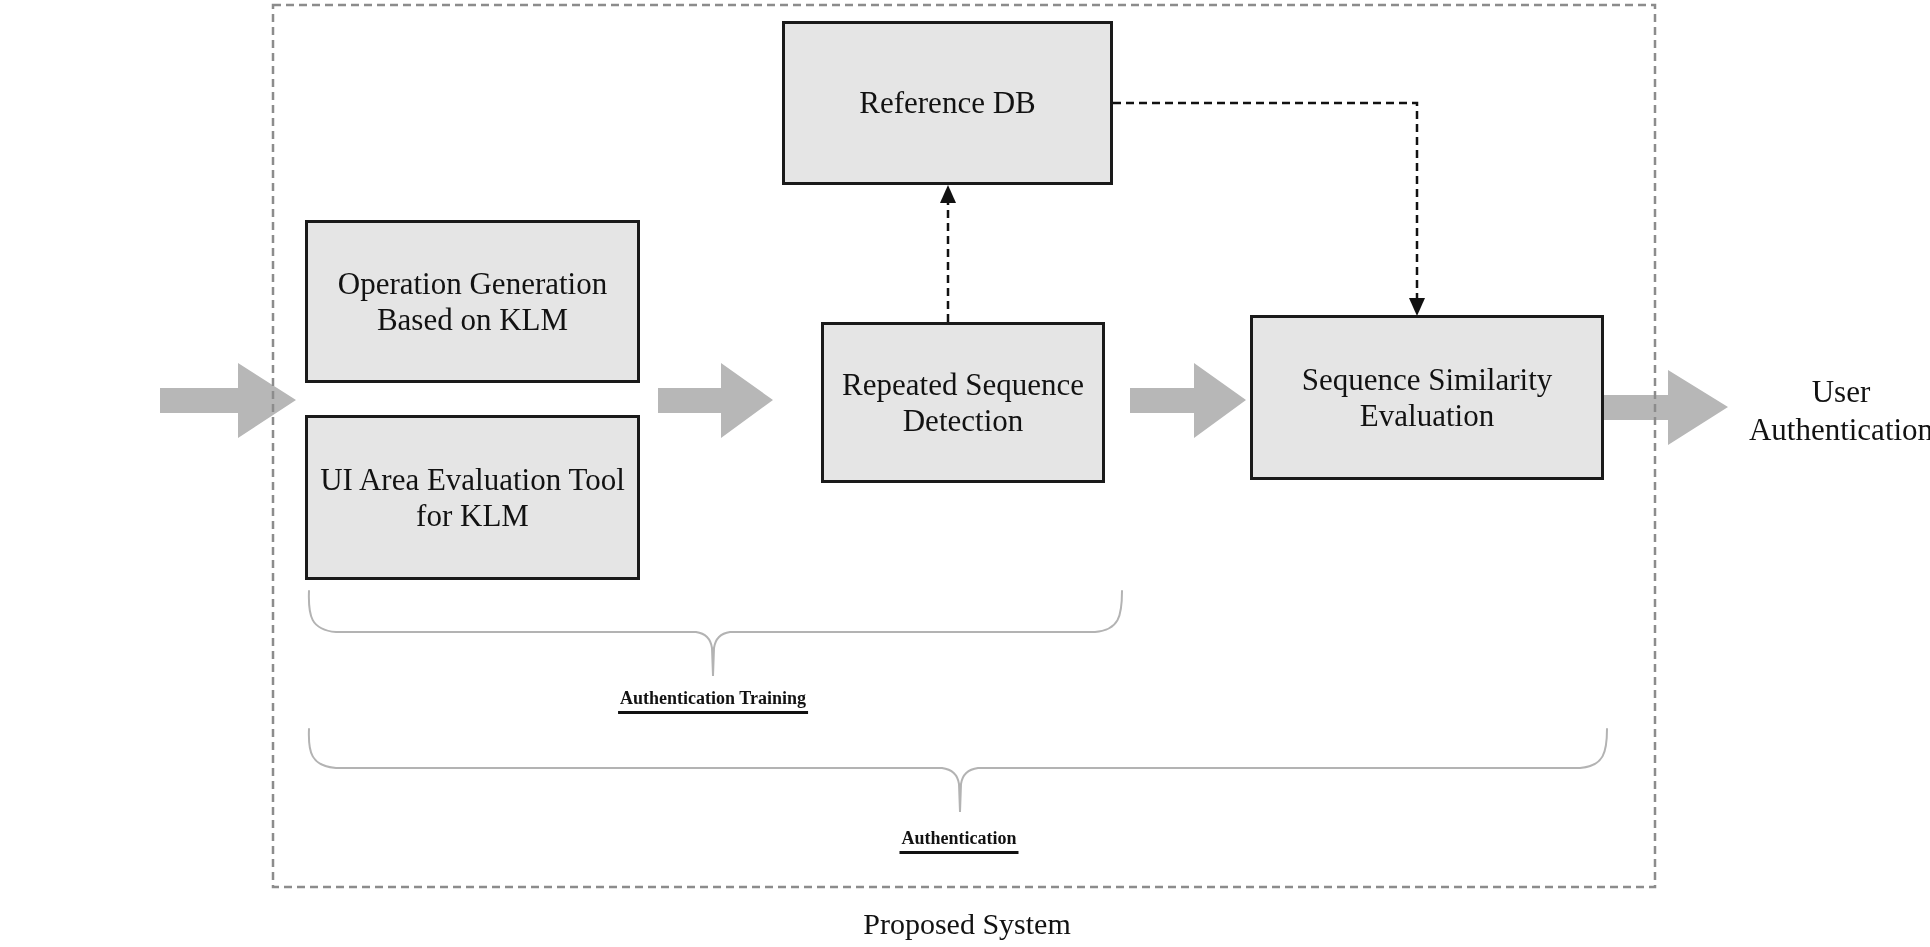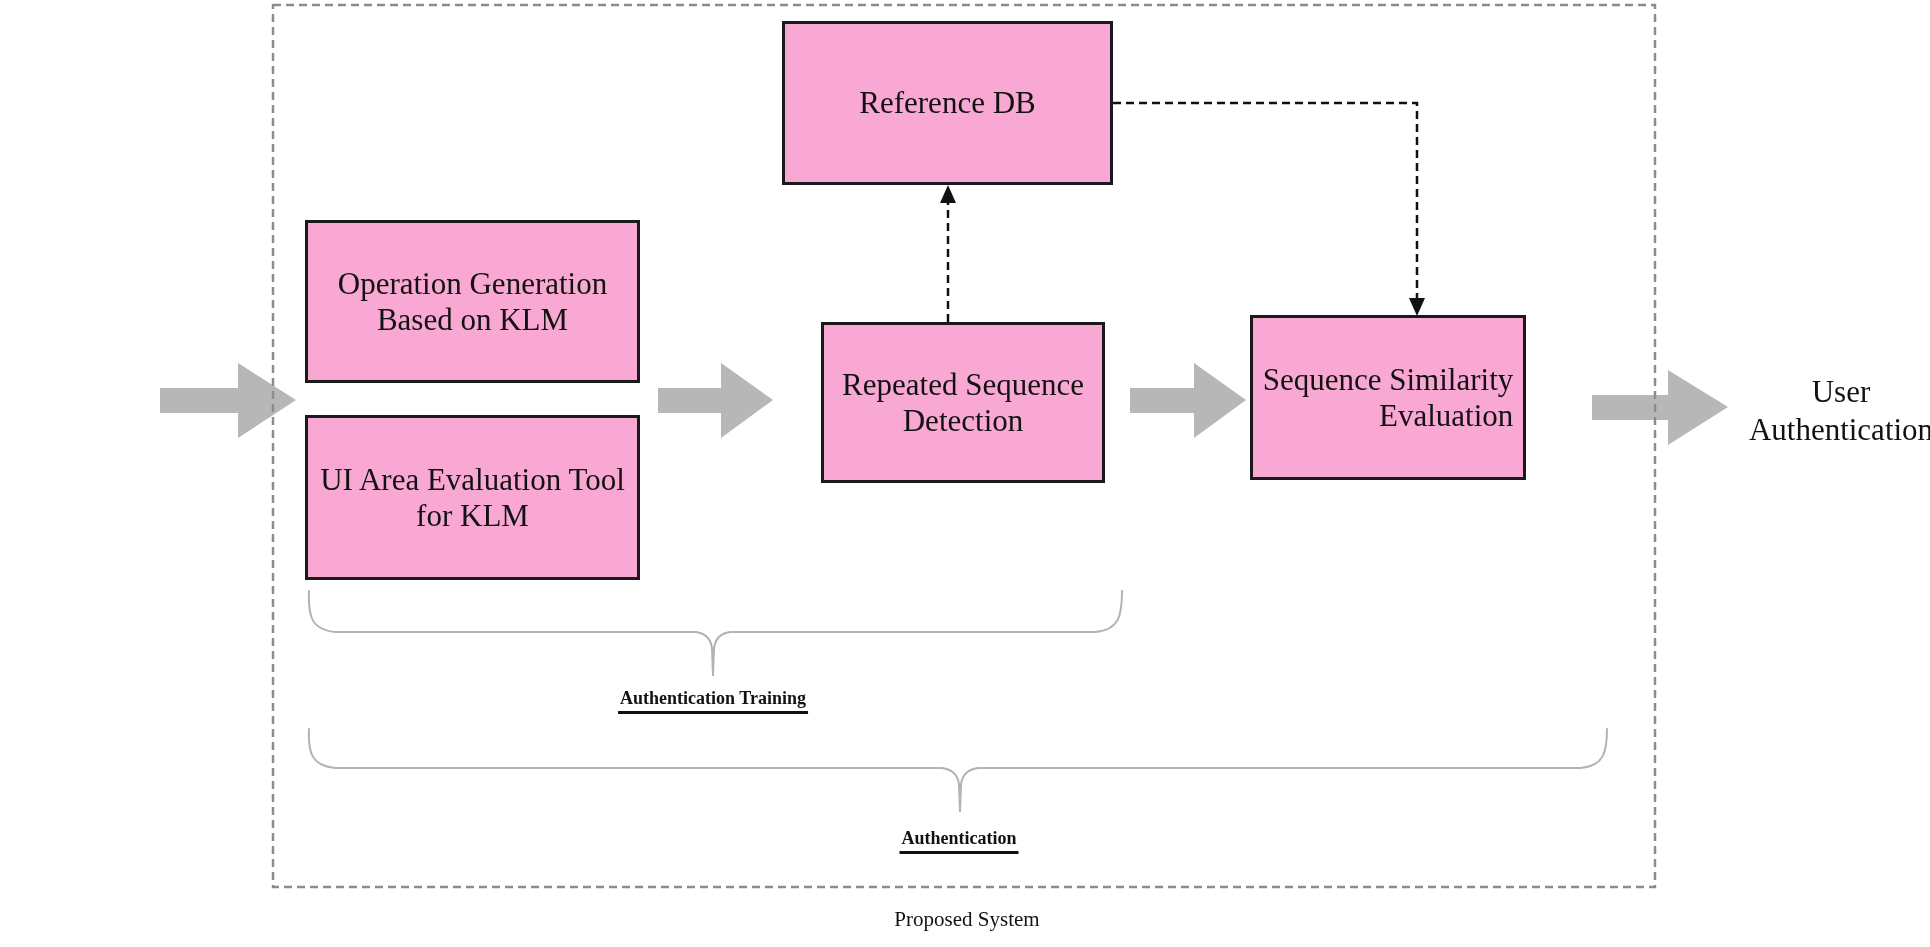--- a/index.html
+++ b/index.html
@@ -7,21 +7,21 @@
     position:relative;
     width:1930px;height:947px;
     background:#ffffff;
     font-family:"Liberation Serif", serif;
     color:#121212;
     overflow:hidden;
   }
   .layer{position:absolute;left:0;top:0;width:1930px;height:947px;}
   .node{
     position:absolute;
-    background:#f9a8d4;
+    background:#e5e5e5;
     border:3px solid #1a1a1a;
     display:flex;align-items:center;justify-content:center;
     text-align:center;
     font-size:31px;line-height:1.16;
     white-space:pre-line;
     box-sizing:border-box;
   }
   .freetext{
     position:absolute;
     text-align:center;
@@ -32,28 +32,28 @@
     position:absolute;
     transform:translateX(-50%);
     font-size:18px;font-weight:bold;
     border-bottom:3px solid #111111;
     padding:0 2px 2px 2px;
     white-space:nowrap;
   }
   .caption{
     position:absolute;
     transform:translateX(-50%);
-    font-size:21px;
+    font-size:30px;
     white-space:nowrap;
   }
   #box-reference-db      {left:782px; top:21px;  width:331px;height:164px;}
   #box-operation-gen     {left:305px; top:220px; width:335px;height:163px;}
   #box-ui-area           {left:305px; top:415px; width:335px;height:165px;}
   #box-repeated-seq      {left:821px; top:322px; width:284px;height:161px;}
-  #box-seq-similarity    {left:1250px;top:315px; width:276px;height:165px;text-align:right;}
+  #box-seq-similarity    {left:1250px;top:315px; width:354px;height:165px;}
   #label-keyboard-mouse  {left:0px;   top:369px; width:152px;}
   #label-user-auth       {left:1741px;top:373px; width:200px;}
   #label-training        {left:713px; top:688px;}
   #label-authentication  {left:959px; top:828px;}
   #label-proposed-system {left:967px; top:907px;}
 </style>
 </head>
 <body>
 
 <div class="stage">

